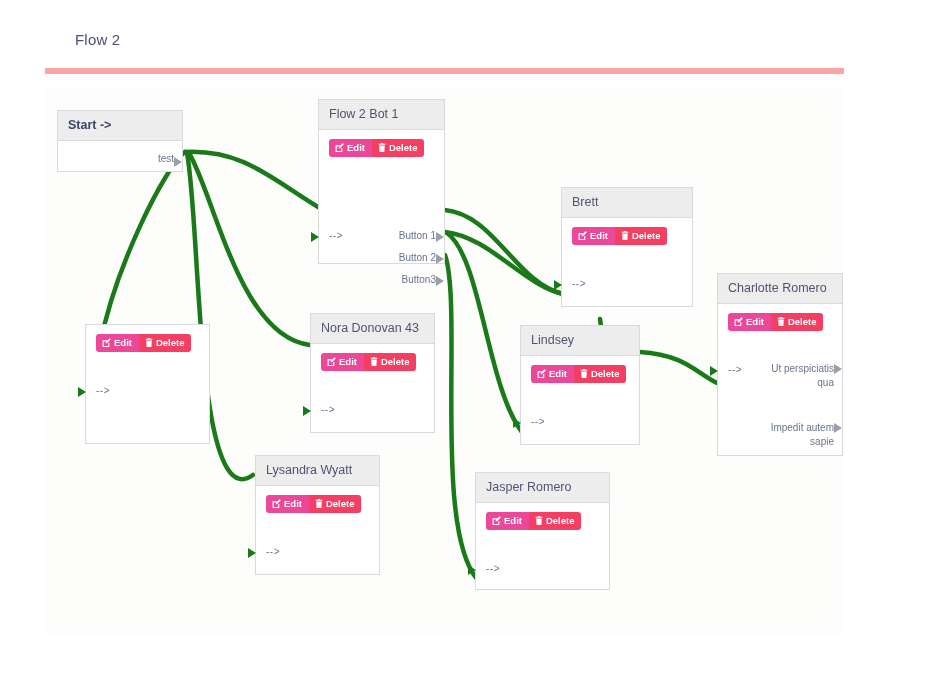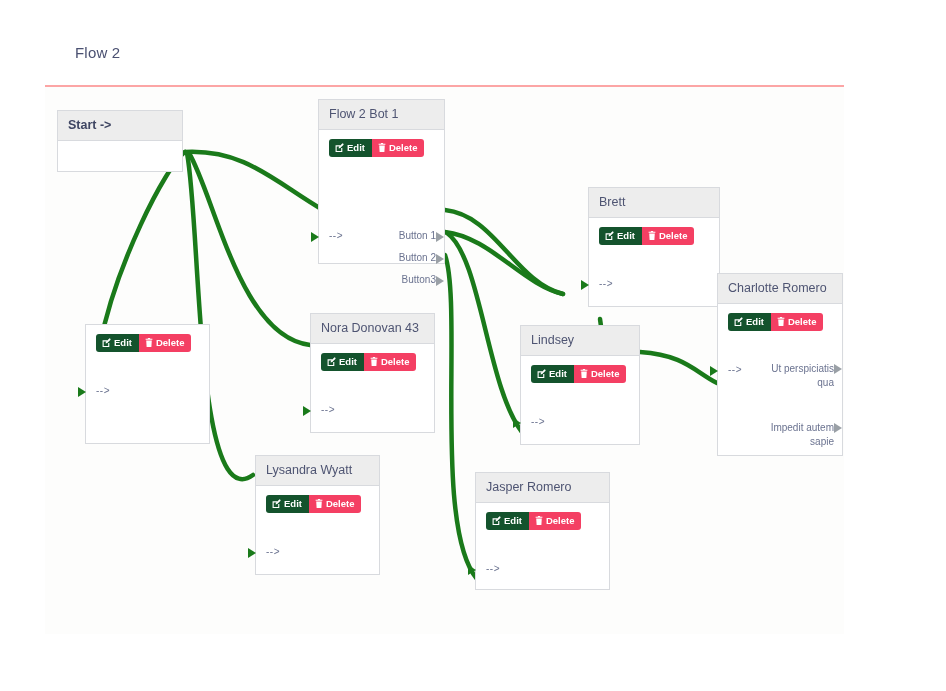--- a/index.html
+++ b/index.html
@@ -20,25 +20,25 @@
     position: absolute;
     left: 0; top: 0;
     width: 946px;
     height: 691px;
     background: #ffffff;
   }
 
   #header-bar {
     position: absolute;
     left: 45px;
-    top: 24px;
+    top: 11px;
     width: 799px;
     height: 63px;
     background: #ffffff;
-    border-bottom: 2px solid #fca5a5;
+    border-bottom: 6px solid #fca5a5;
     box-sizing: border-box;
   }
   #flow-title {
     position: absolute;
     left: 30px;
     top: 20px;
     font-size: 15px;
     color: #4a5071;
     letter-spacing: .2px;
   }
@@ -106,21 +106,21 @@
     font-size: 9.5px;
     font-weight: bold;
     color: #ffffff;
     padding: 4px 7px 4px 6px;
     line-height: 1;
     border: none;
     cursor: pointer;
     white-space: nowrap;
     font-family: "Liberation Sans", sans-serif;
   }
-  .btn-edit   { background: #14532d; }
+  .btn-edit   { background: #ec4899; }
   .btn-delete { background: #f43f63; }
   .btn svg { display: block; }
 
   
   .port-in {
     position: absolute;
     font-size: 10px;
     color: #6b7390;
     letter-spacing: .5px;
     white-space: nowrap;
@@ -180,20 +180,26 @@
         <path d="M400,168 C418,220 388,440 432,492"></path>
 
         <path d="M555,232 C562,268 540,320 477,345"></path>
 
         <path d="M595,265 C640,268 650,285 672,296"></path>
       </g>
     </svg>
 
     <div class="node start" style="left:12px; top:23px; width:126px; height:62px;">
       <div class="node-header">Start -&gt;</div>
+      <div class="node-body">
+        <div class="port-out" style="top:12px;">
+          <span>test</span>
+          <span class="marker out-m" style="top:4px;"></span>
+        </div>
+      </div>
     </div>
 
     <div class="node" style="left:273px; top:12px; width:127px; height:165px;">
       <div class="node-header">Flow 2 Bot 1</div>
       <div class="node-body">
         <div class="btn-row">
           <button class="btn btn-edit">
             <svg width="9" height="9" viewBox="0 0 16 16">
               <path d="M1 4h8v2H3v8h8V9h2v7H1z" fill="#ffffff"></path>
               <path d="M14.8 1.2a1.6 1.6 0 0 0-2.3 0L7 6.7 6.4 9.6l2.9-.6 5.5-5.5a1.6 1.6 0 0 0 0-2.3z" fill="#ffffff"></path>
@@ -323,21 +329,21 @@
             <span>Delete</span>
           </button>
         </div>
         <div class="port-in" style="left:10px; top:60px;">
           <span class="marker in-m" style="border-left-color:#1a7a1a; left:-18px; top:2px;"></span>
           <span>--&gt;</span>
         </div>
       </div>
     </div>
 
-    <div class="node" style="left:516px; top:100px; width:132px; height:120px;margin-left:27px;">
+    <div class="node" style="left:516px; top:100px; width:132px; height:120px;">
       <div class="node-header">Brett</div>
       <div class="node-body">
         <div class="btn-row">
           <button class="btn btn-edit">
             <svg width="9" height="9" viewBox="0 0 16 16">
               <path d="M1 4h8v2H3v8h8V9h2v7H1z" fill="#ffffff"></path>
               <path d="M14.8 1.2a1.6 1.6 0 0 0-2.3 0L7 6.7 6.4 9.6l2.9-.6 5.5-5.5a1.6 1.6 0 0 0 0-2.3z" fill="#ffffff"></path>
             </svg>
             <span>Edit</span>
           </button>

